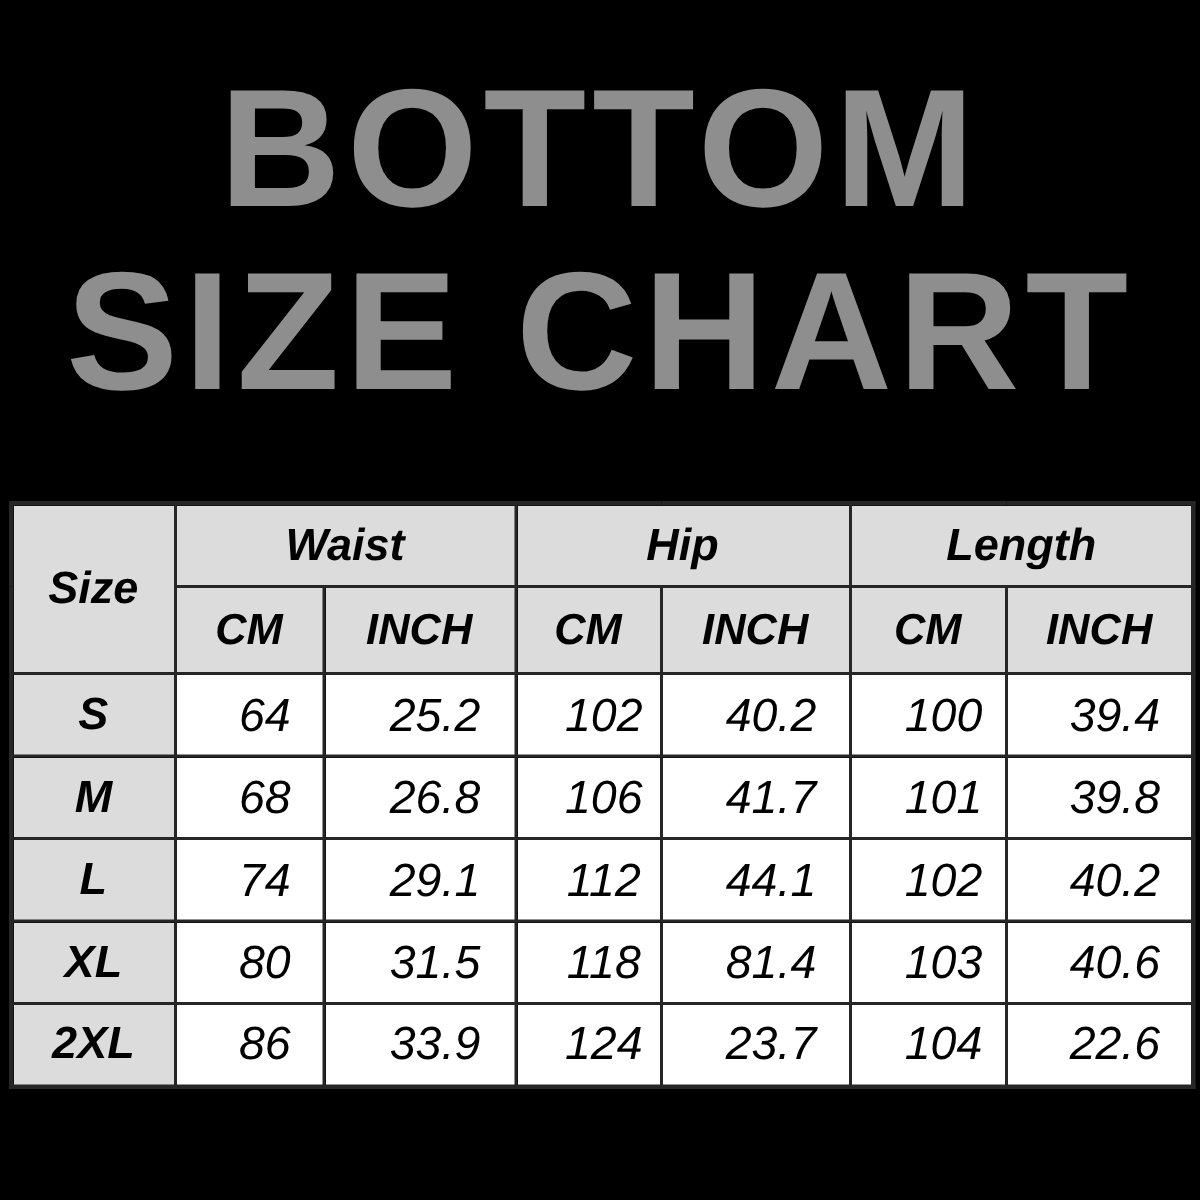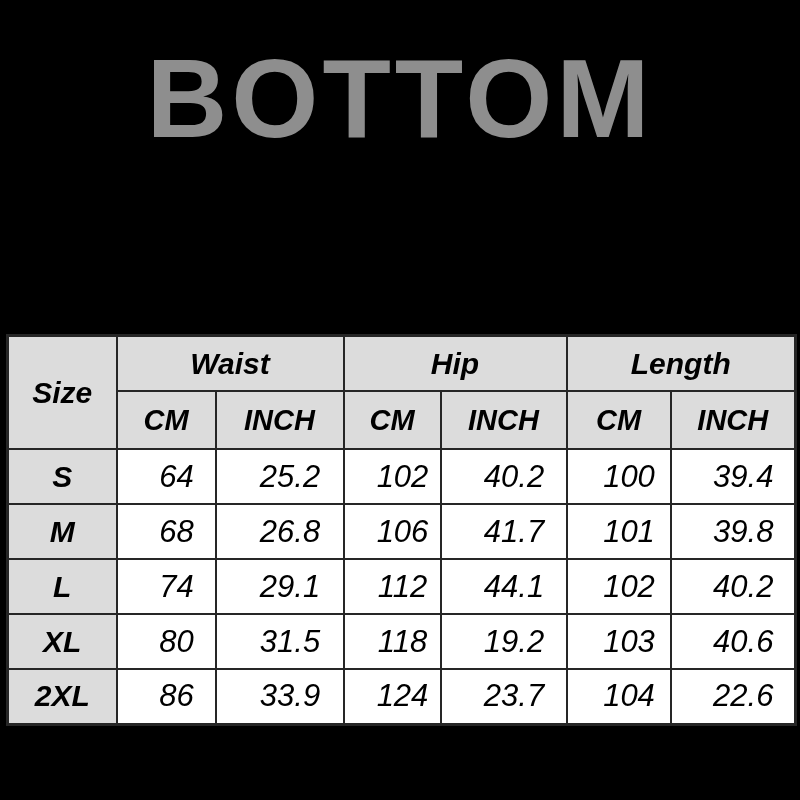--- a/index.html
+++ b/index.html
@@ -67,20 +67,21 @@
     padding-left: 21px;
   }
 </style>
 </head>
 <body>
 
 <div class="page">
 
   <div class="title">
     <div>BOTTOM</div>
+    <div>SIZE CHART</div>
   </div>
 
   <table class="size-chart">
     <colgroup>
       <col style="width:109px">
       <col style="width:99px">
       <col style="width:128px">
       <col style="width:97px">
       <col style="width:126px">
       <col style="width:104px">
@@ -128,21 +129,21 @@
         <td class="value-cell">112</td>
         <td class="value-cell">44.1</td>
         <td class="value-cell">102</td>
         <td class="value-cell">40.2</td>
       </tr>
       <tr>
         <th class="size-cell">XL</th>
         <td class="value-cell">80</td>
         <td class="value-cell">31.5</td>
         <td class="value-cell">118</td>
-        <td class="value-cell">19.2</td>
+        <td class="value-cell">81.4</td>
         <td class="value-cell">103</td>
         <td class="value-cell">40.6</td>
       </tr>
       <tr>
         <th class="size-cell">2XL</th>
         <td class="value-cell">86</td>
         <td class="value-cell">33.9</td>
         <td class="value-cell">124</td>
         <td class="value-cell">23.7</td>
         <td class="value-cell">104</td>

